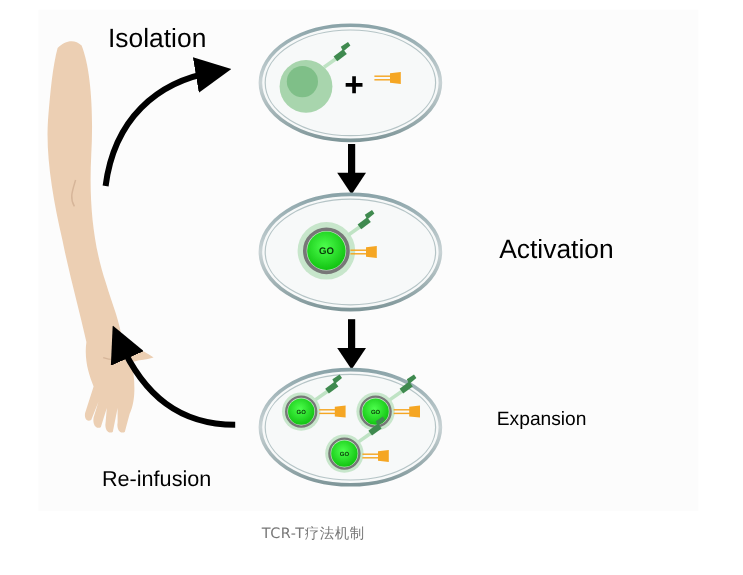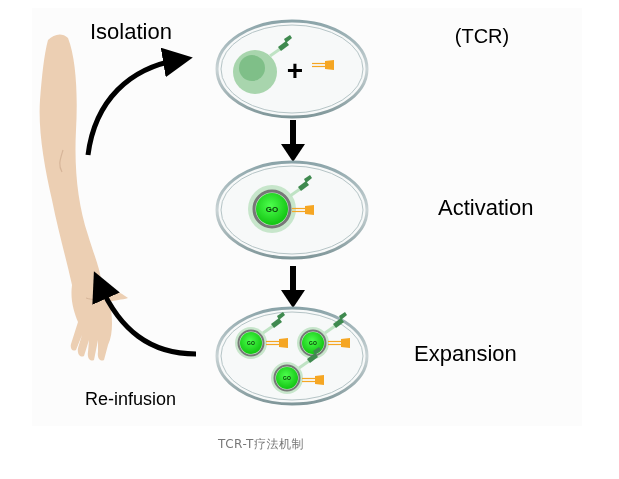--- a/index.html
+++ b/index.html
@@ -107,19 +107,18 @@
       <use href="#goCell" x="287" y="378"></use>
       <text x="287" y="380" font-size="5" font-weight="bold" text-anchor="middle" fill="#0a3a0a" font-family="Liberation Sans, sans-serif">GO</text>
       <use href="#tcrGreen" x="299" y="368"></use>
       <use href="#tcrOrange" x="302" y="380"></use>
     </g>
   </g>
 </svg>
 
 <div class="label" style="left:90px; top:20px; font-size:22px;">Isolation</div>
 <div class="label" style="left:392px; top:26px; width:180px; text-align:center; font-size:20px;">
-  <div>(TCR)</div>
 </div>
-<div class="label" style="left:438px; top:196px; font-size:22px;">Activation</div>
-<div class="label" style="left:414px; top:342px; font-size:22px;">Expansion</div>
+<div class="label" style="left:416px; top:196px; font-size:22px;">Activation</div>
+<div class="label" style="left:414px; top:342px; font-size:16px;">Expansion</div>
 <div class="label" style="left:85px; top:390px; font-size:18px;text-align:right;">Re-infusion</div>
 
 <div class="caption">TCR-T疗法机制</div>
 
 </body></html>

